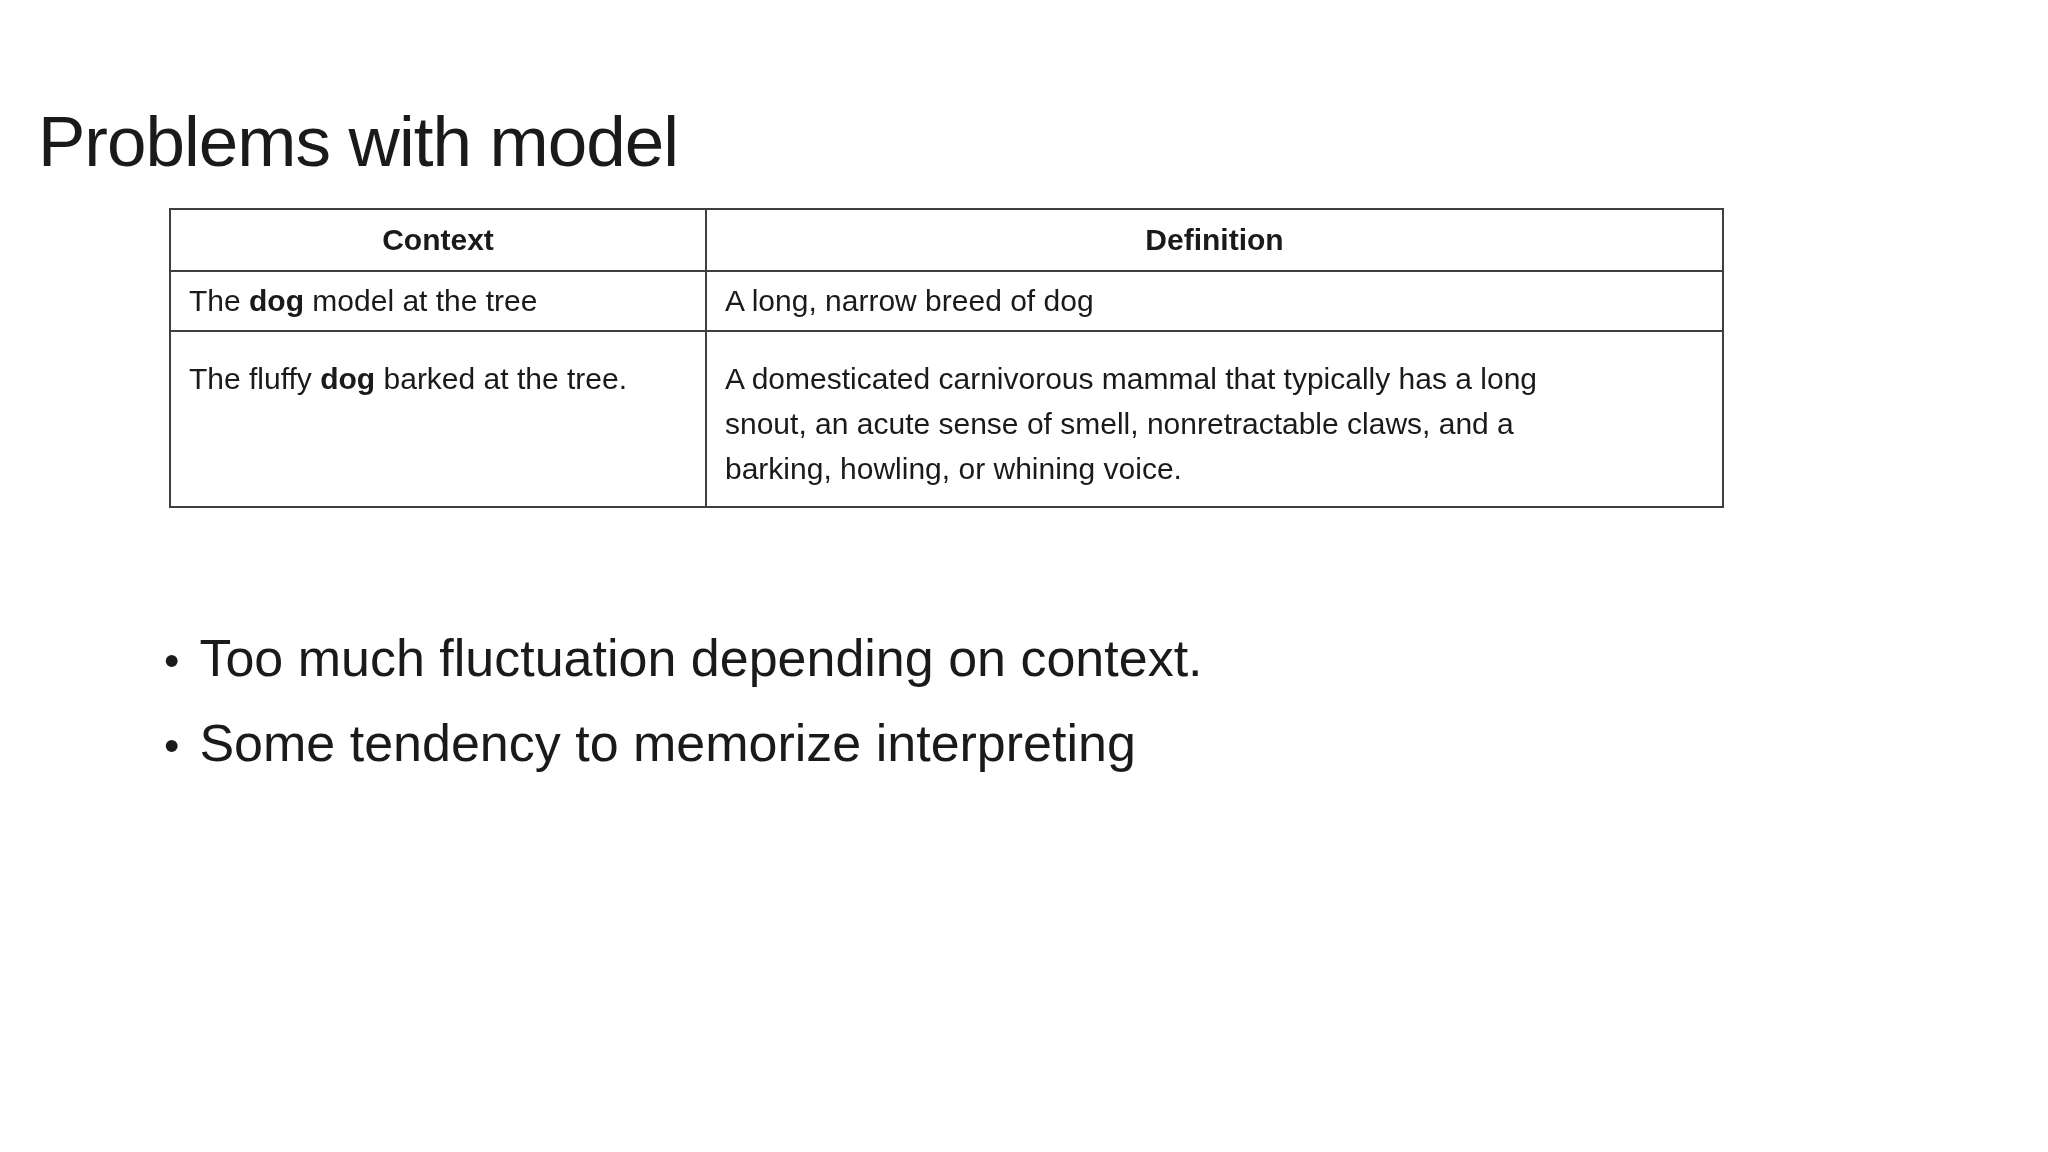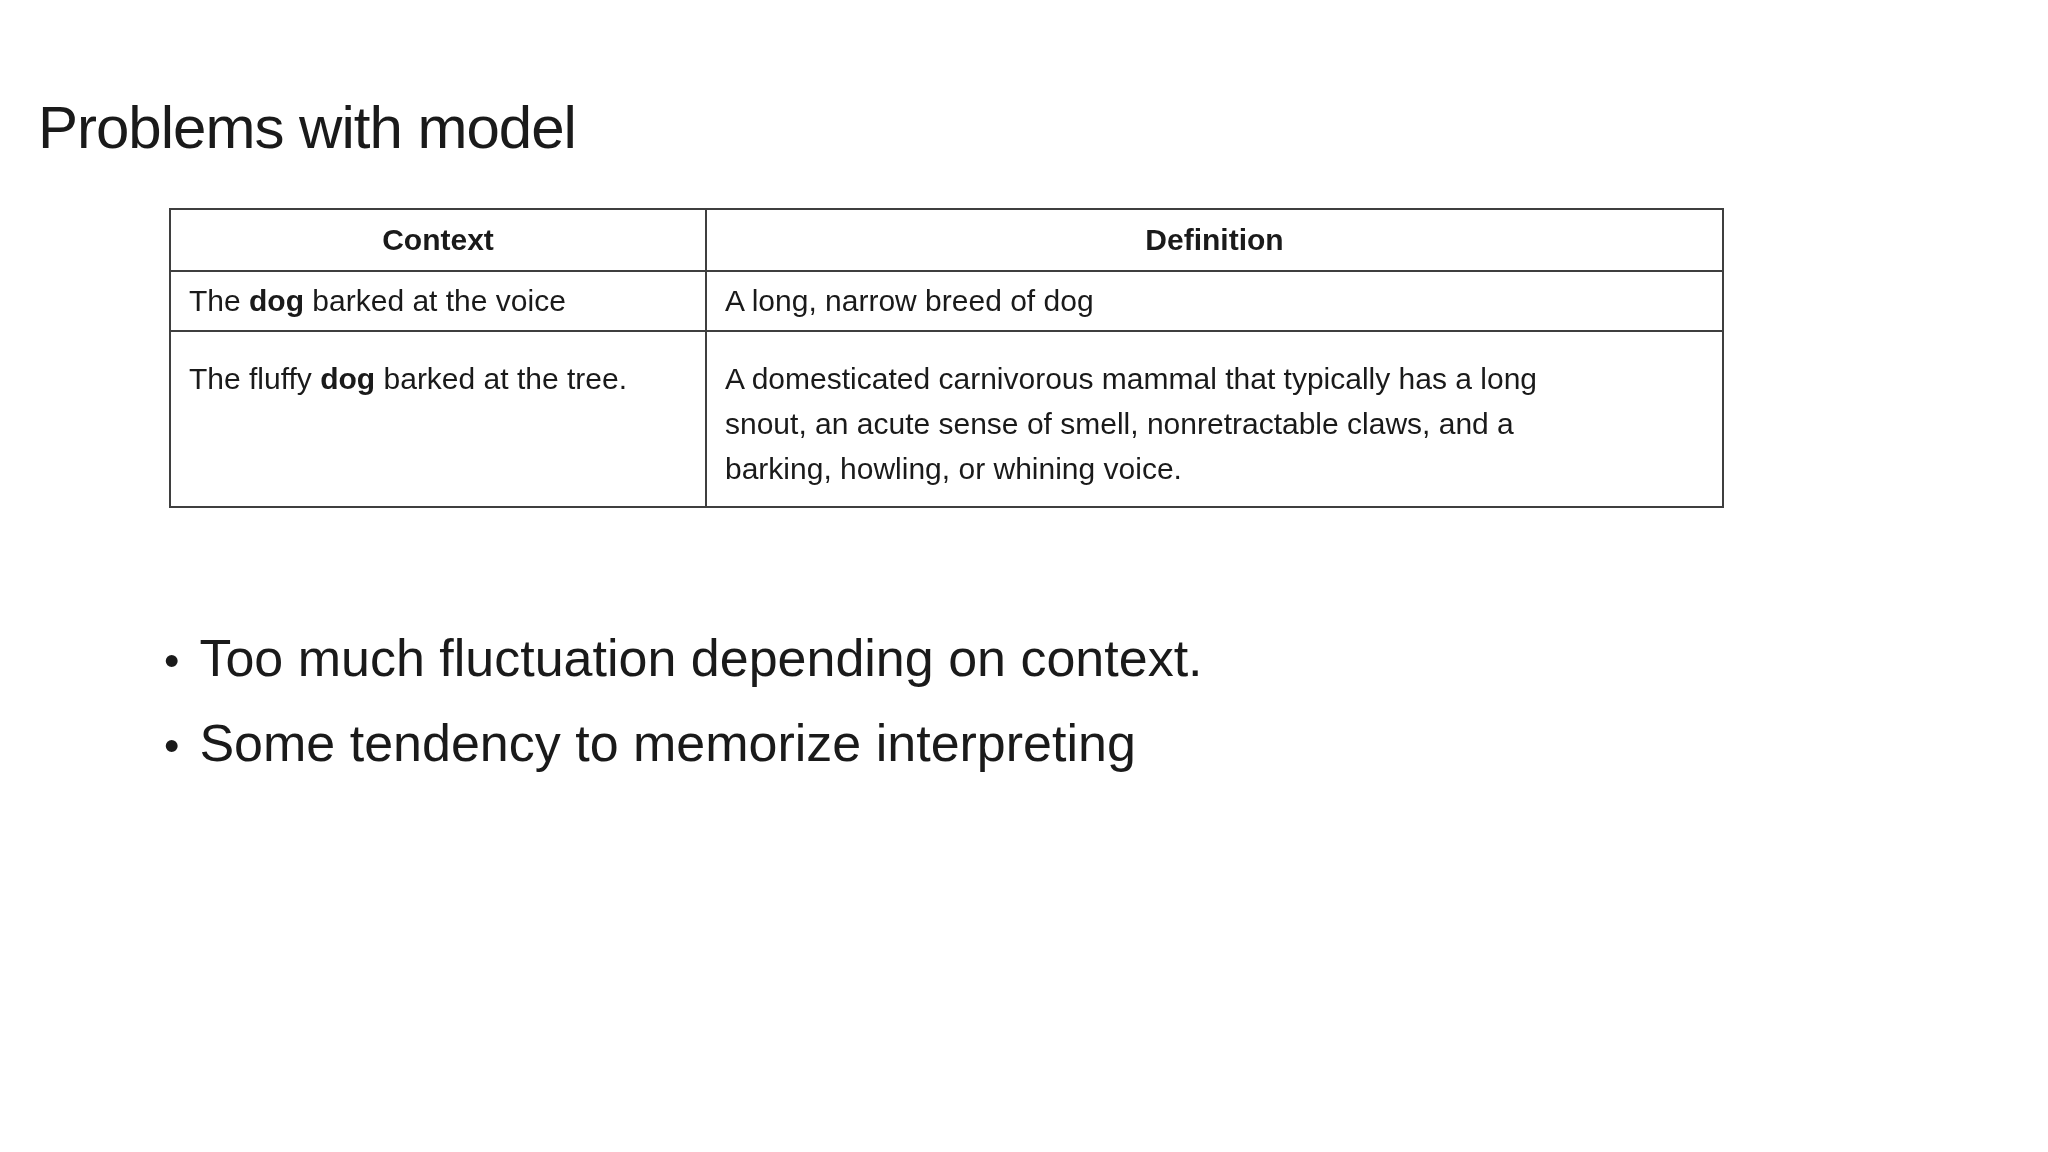--- a/index.html
+++ b/index.html
@@ -13,21 +13,21 @@
     height: 1152px;
     background: #ffffff;
     font-family: "Liberation Sans", "DejaVu Sans", sans-serif;
     color: #1a1a1a;
     overflow: hidden;
   }
   .title {
     position: absolute;
     left: 38px;
     top: 55px;
-    font-size: 60px;
+    font-size: 71px;
     font-weight: 400;
     letter-spacing: -1px;
     line-height: 1.1;
     color: #1a1a1a;
     white-space: nowrap;
   }
   table.ctx-table {
     position: absolute;
     left: 169px;
     top: 208px;
@@ -94,21 +94,21 @@
         <col class="c2">
       </colgroup>
     <thead>
       <tr>
         <th>Context</th>
         <th>Definition</th>
       </tr>
     </thead>
     <tbody>
       <tr class="r2">
-        <td><span>The </span><strong>dog</strong><span> barked at the voice</span></td>
+        <td><span>The </span><strong>dog</strong><span> model at the tree</span></td>
         <td><span class="wrap">A long, narrow breed of dog</span></td>
       </tr>
       <tr class="r3">
         <td><span>The fluffy </span><strong>dog</strong><span> barked at the tree.</span></td>
         <td><span class="wrap">A domesticated carnivorous mammal that typically has a long
 snout, an acute sense of smell, nonretractable claws, and a
 barking, howling, or whining voice.</span></td>
       </tr>
     </tbody>
   </table>

